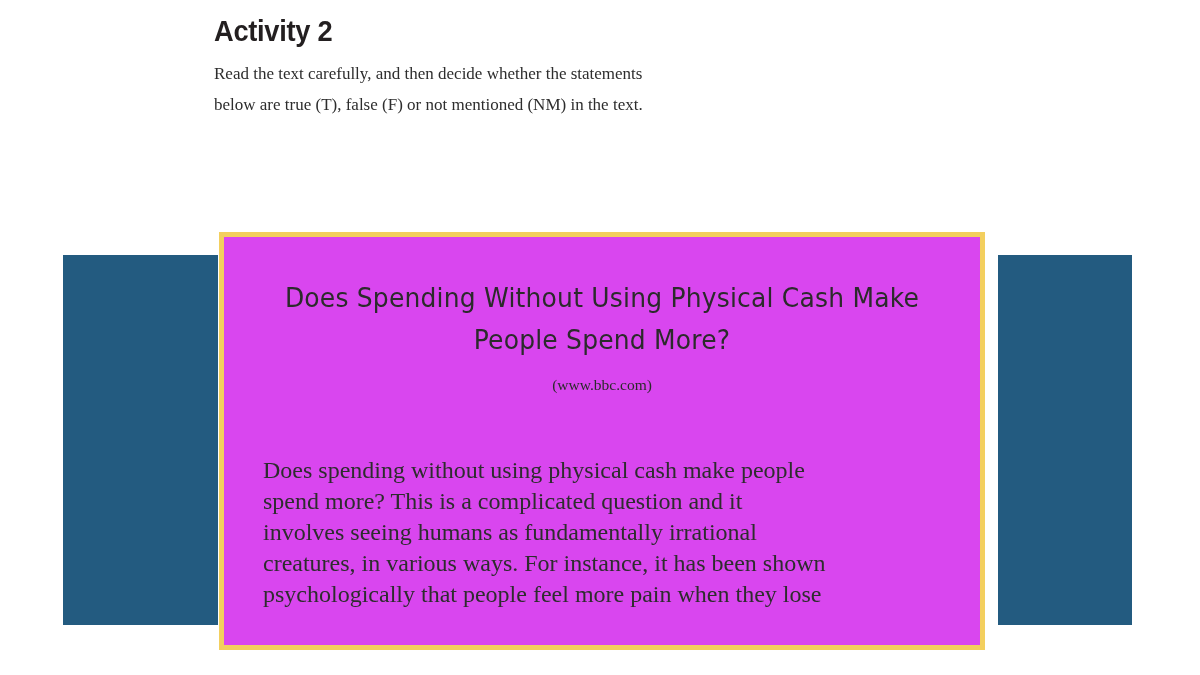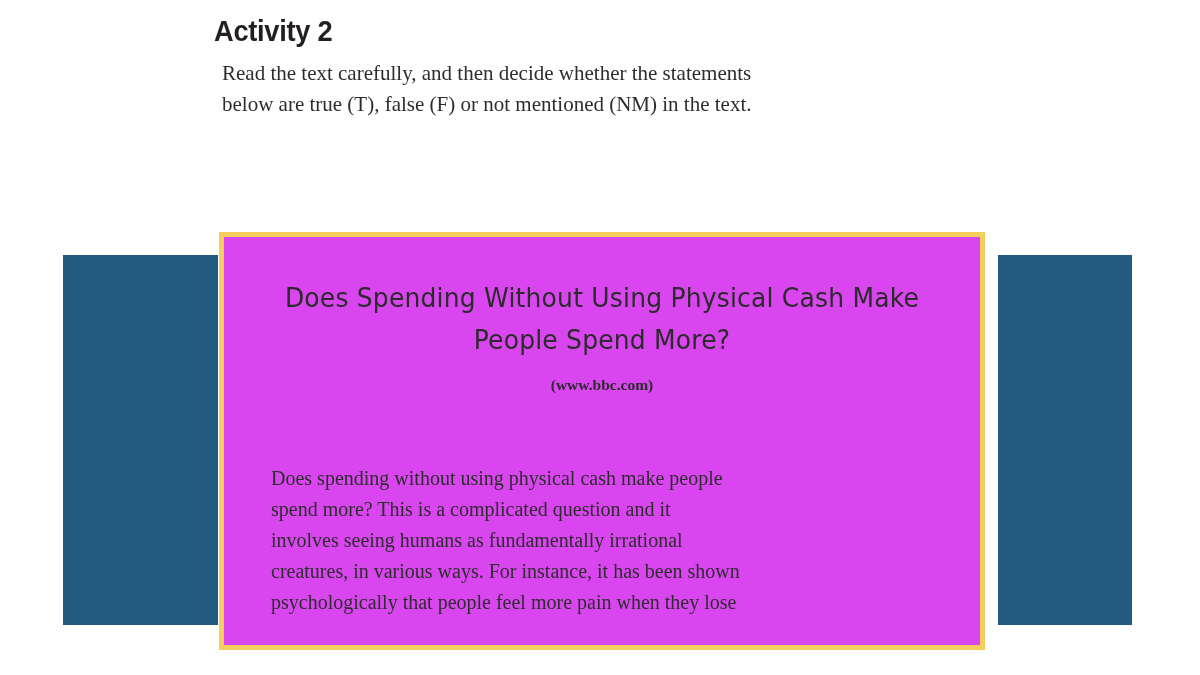--- a/index.html
+++ b/index.html
@@ -31,24 +31,24 @@
     line-height: 34px;
     letter-spacing: -0.3px;
     color: #231f20;
     margin: 0 0 10px 0;
     transform: scaleX(0.94);
     transform-origin: left center;
   }
 
   #instructions {
     font-family: "Liberation Serif", serif;
-    font-size: 21px;
+    font-size: 17px;
     line-height: 31px;
     color: #2d2d2d;
-    margin: 8px;
+    margin: 0;
     max-width: 775px;
   }
   #instructions .line { display: block; white-space: nowrap; }
 
   
   .blue-bar {
     position: absolute;
     top: 255px;
     height: 370px;
     background: #235b80;
@@ -86,35 +86,35 @@
     text-align: center;
     margin: 0;
     padding: 38px 60px 0 60px;
     transform: scaleY(1.06);
     transform-origin: center top;
   }
   #article-headline .line { display: block; }
 
   #article-source {
     font-family: "Liberation Serif", serif;
-    font-weight: bold;
+    font-weight: normal;
     font-size: 15.5px;
     line-height: 20px;
     color: #2b2b2b;
     text-align: center;
     margin: 0;
     padding-top: 20px;
   }
 
   #article-body {
     font-family: "Liberation Serif", serif;
-    font-size: 20px;
+    font-size: 24px;
     line-height: 31px;
     color: #2d2d2d;
-    margin: 16px;
+    margin: 8px;
     padding: 52px 0 0 31px;
   }
   #article-body .line { display: block; white-space: nowrap; }
 </style>
 </head>
 <body>
 
 <div id="blue-bar-left" class="blue-bar"></div>
 <div id="blue-bar-right" class="blue-bar"></div>
 

